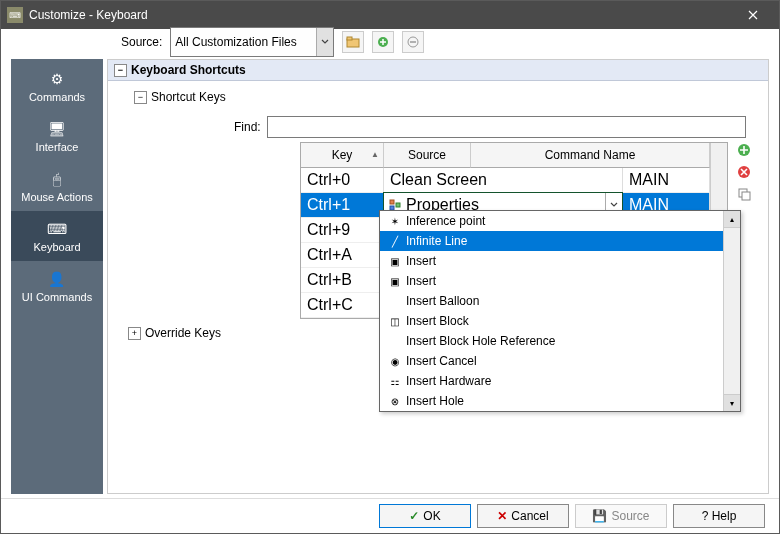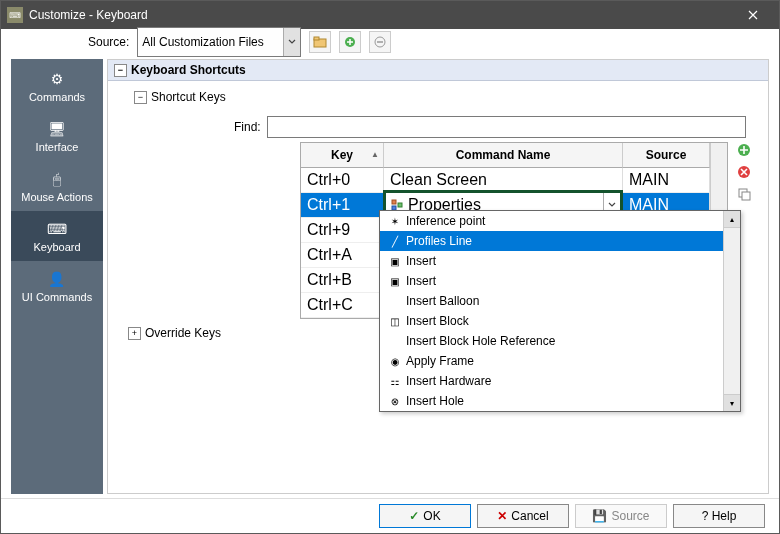--- a/index.html
+++ b/index.html
@@ -2,53 +2,53 @@
 <html><head>
 <meta charset="utf-8">
 <style>
 html,body{margin:0;padding:0;font-family:"Segoe UI",Tahoma,sans-serif;font-size:12px;color:#000;background:#fff;width:780px;height:534px;overflow:hidden}
 .window{width:780px;height:534px;background:#fff;border:1px solid #5a5a5a;box-sizing:border-box;display:flex;flex-direction:column}
 .titlebar{height:28px;background:#4a4a4a;color:#fff;display:flex;align-items:center;padding:0 6px;font-size:12px}
 .titlebar .icon{width:16px;height:16px;background:#8a8a6a;margin-right:6px;display:flex;align-items:center;justify-content:center;font-size:8px}
 .titlebar .title{flex:1}
 .titlebar .close{width:40px;height:28px;display:flex;align-items:center;justify-content:center;cursor:pointer}
 .toolbar{height:26px;display:flex;align-items:center;padding:0 8px;gap:4px}
-.toolbar-label{margin-left:79px;margin-right:4px}
+.toolbar-label{margin-left:112px;margin-right:4px}
 .dropdown{width:154px;height:20px;border:1px solid #7a7a7a;background:#fefefe;display:flex;align-items:center;padding:4px 4px;font-size:12px;position:relative}
 .dropdown-arrow{position:absolute;right:0;top:0;width:16px;height:100%;background:#e1e1e1;border-left:1px solid #ababab;display:flex;align-items:center;justify-content:center}
 .icon-btn{width:20px;height:20px;border:1px solid #ccc;background:#f5f5f5;display:flex;align-items:center;justify-content:center;margin-left:4px;cursor:pointer}
 .main-area{flex:1;display:flex;padding:4px 10px 4px 10px;gap:4px;min-height:0}
 .sidebar{width:92px;background:#5c6b7a;display:flex;flex-direction:column;padding-top:2px}
 .sidebar-item{height:50px;color:#fff;font-size:11px;display:flex;flex-direction:column;align-items:center;justify-content:center;cursor:pointer;gap:2px}
 .sidebar-item.selected{background:#3a4a5a}
 .sidebar-icon{width:32px;height:20px;display:flex;align-items:center;justify-content:center;font-size:14px}
 .content{flex:1;border:1px solid #ccc;background:#fff;position:relative;overflow:hidden}
 .section-header{background:#e3e9f5;border-bottom:1px solid #c0c8d8;padding:3px 6px;font-weight:bold;font-size:12px;display:flex;align-items:center;gap:4px}
 .tree-expander{width:11px;height:11px;border:1px solid #888;background:#fff;display:inline-flex;align-items:center;justify-content:center;font-size:9px;line-height:1;cursor:pointer}
 .tree-row{padding:4px 6px 4px 20px;display:flex;align-items:center;gap:4px;font-size:12px}
 .find-row{display:flex;align-items:center;padding:8px 16px 4px 120px;gap:6px}
 .find-label{text-align:right}
 .find-input{flex:1;height:20px;border:1px solid #7a7a7a;padding:0 4px}
 .table-area{position:absolute;left:192px;right:40px;top:82px;bottom:10px}
 .table{border:1px solid #aaa;background:#fff}
 .thead{display:flex;background:#f5f5f5}
-.th{border-right:1px solid #ccc;border-bottom:1px solid #aaa;padding:5px 6px;font-weight:bold;text-align:center;font-size:12px;position:relative}
+.th{border-right:1px solid #ccc;border-bottom:1px solid #aaa;padding:5px 6px;font-weight:normal;text-align:center;font-size:12px;position:relative}
 .th-key{width:70px}
 .th-cmd{flex:1}
 .th-src{width:74px}
 .sort-ind{position:absolute;right:4px;top:7px;font-size:8px;color:#666}
 .tbody{height:150px;overflow:hidden;position:relative}
 .tr{display:flex;height:25px;align-items:stretch}
 .tr.selected{background:#0078d7;color:#fff}
 .td{border-right:1px solid #ddd;border-bottom:1px solid #eee;padding:0 6px;display:flex;align-items:center;font-size:16px}
 .td-key{width:70px}
 .td-cmd{flex:1;position:relative}
 .td-src{width:74px}
 .scroll-stub{width:16px;background:#f0f0f0;border-left:1px solid #ccc}
-.cmd-dropdown{background:#fff;border:3px solid #14532d;display:flex;align-items:center;width:100%;height:100%;margin:-1px;position:relative;color:#000}
+.cmd-dropdown{background:#fff;border:1px solid #14532d;display:flex;align-items:center;width:100%;height:100%;margin:-1px;position:relative;color:#000}
 .cmd-dropdown-arrow{width:16px;height:100%;border-left:1px solid #ababab;display:flex;align-items:center;justify-content:center;background:#fff}
 .cmd-icon{width:14px;height:14px;margin:0 4px;display:inline-flex;align-items:center;justify-content:center;font-size:10px}
 .popup{position:absolute;left:271px;top:150px;width:360px;background:#fff;border:1px solid #666;z-index:10;box-shadow:2px 2px 4px rgba(0,0,0,0.2)}
 .popup-item{height:20px;display:flex;align-items:center;padding:0 4px;font-size:12px;cursor:pointer}
 .popup-item.selected{background:#0078d7;color:#fff}
 .popup-scroll{position:absolute;right:0;top:0;bottom:0;width:16px;background:#f0f0f0;border-left:1px solid #ccc}
 .popup-scroll-btn{height:16px;background:#e0e0e0;display:flex;align-items:center;justify-content:center;font-size:8px;border-bottom:1px solid #ccc}
 .popup-scroll-btn.bot{border-bottom:none;border-top:1px solid #ccc;position:absolute;bottom:0;left:0;right:0}
 .side-tools{position:absolute;right:16px;top:82px;display:flex;flex-direction:column;gap:6px}
 .side-tool{width:16px;height:16px;display:flex;align-items:center;justify-content:center;cursor:pointer;font-size:12px}
@@ -155,22 +155,22 @@
         <span>Override Keys</span>
       </div>
 
       <div class="table-area">
         <div class="table">
           <div class="thead">
             <div class="th th-key">
               <span>Key</span>
               <span class="sort-ind">▲</span>
             </div>
+            <div class="th th-src">Source</div>
             <div class="th th-cmd">Command Name</div>
-            <div class="th th-src">Source</div>
             <div class="scroll-stub"></div>
           </div>
           <div class="tbody">
             <div class="tr">
               <div class="td td-key">Ctrl+0</div>
               <div class="td td-cmd">
                   <span style="">Clean Screen</span>
                 </div>
               <div class="td td-src">MAIN</div>
               <div class="scroll-stub"></div>
@@ -246,21 +246,21 @@
         </div>
       </div>
 
       <div class="popup">
         <div class="popup-item">
             <span class="cmd-icon">✶</span>
             <span>Inference point</span>
           </div>
         <div class="popup-item selected">
             <span class="cmd-icon">╱</span>
-            <span>Profiles Line</span>
+            <span>Infinite Line</span>
           </div>
         <div class="popup-item">
             <span class="cmd-icon">▣</span>
             <span>Insert</span>
           </div>
         <div class="popup-item">
             <span class="cmd-icon">▣</span>
             <span>Insert</span>
           </div>
         <div class="popup-item">
@@ -270,21 +270,21 @@
         <div class="popup-item">
             <span class="cmd-icon">◫</span>
             <span>Insert Block</span>
           </div>
         <div class="popup-item">
             <span class="cmd-icon"></span>
             <span>Insert Block Hole Reference</span>
           </div>
         <div class="popup-item">
             <span class="cmd-icon">◉</span>
-            <span>Apply Frame</span>
+            <span>Insert Cancel</span>
           </div>
         <div class="popup-item">
             <span class="cmd-icon">⚏</span>
             <span>Insert Hardware</span>
           </div>
         <div class="popup-item">
             <span class="cmd-icon">⊗</span>
             <span>Insert Hole</span>
           </div>
         <div class="popup-scroll">

